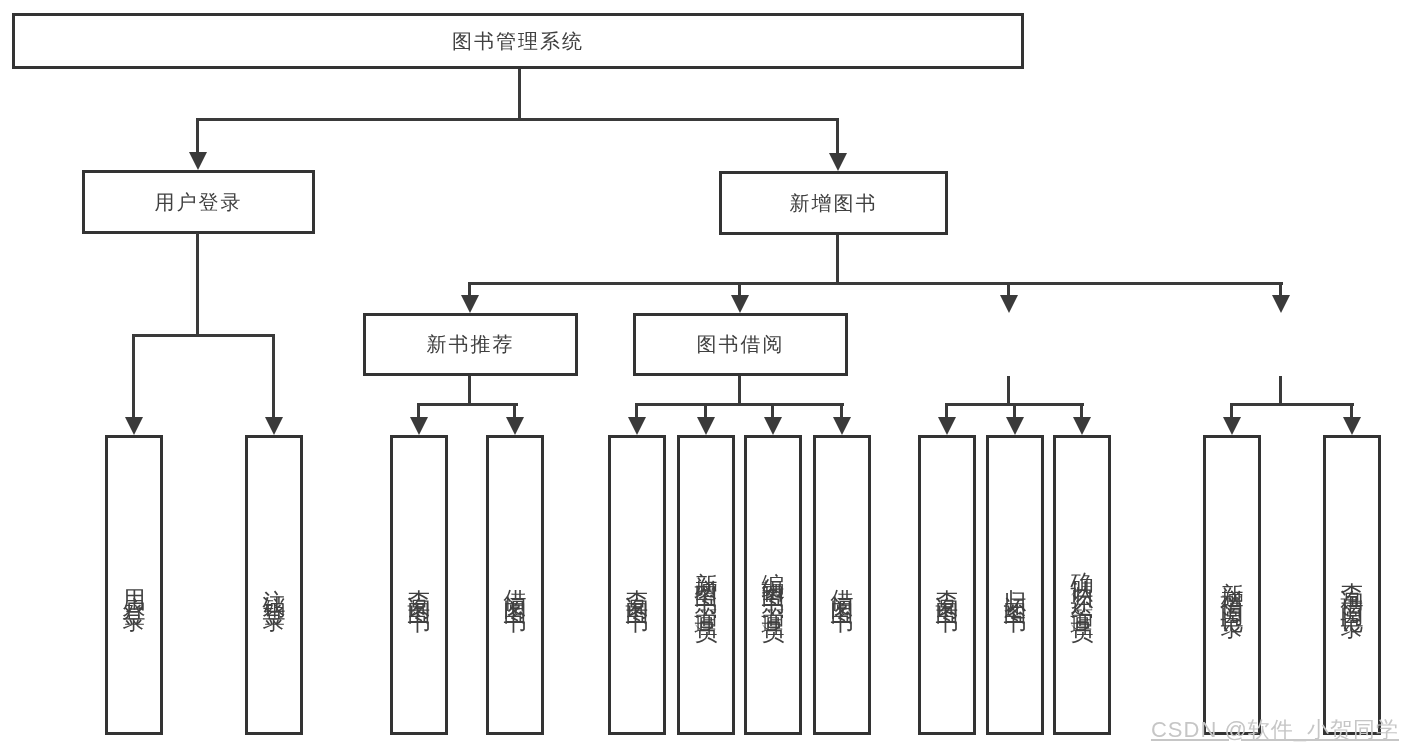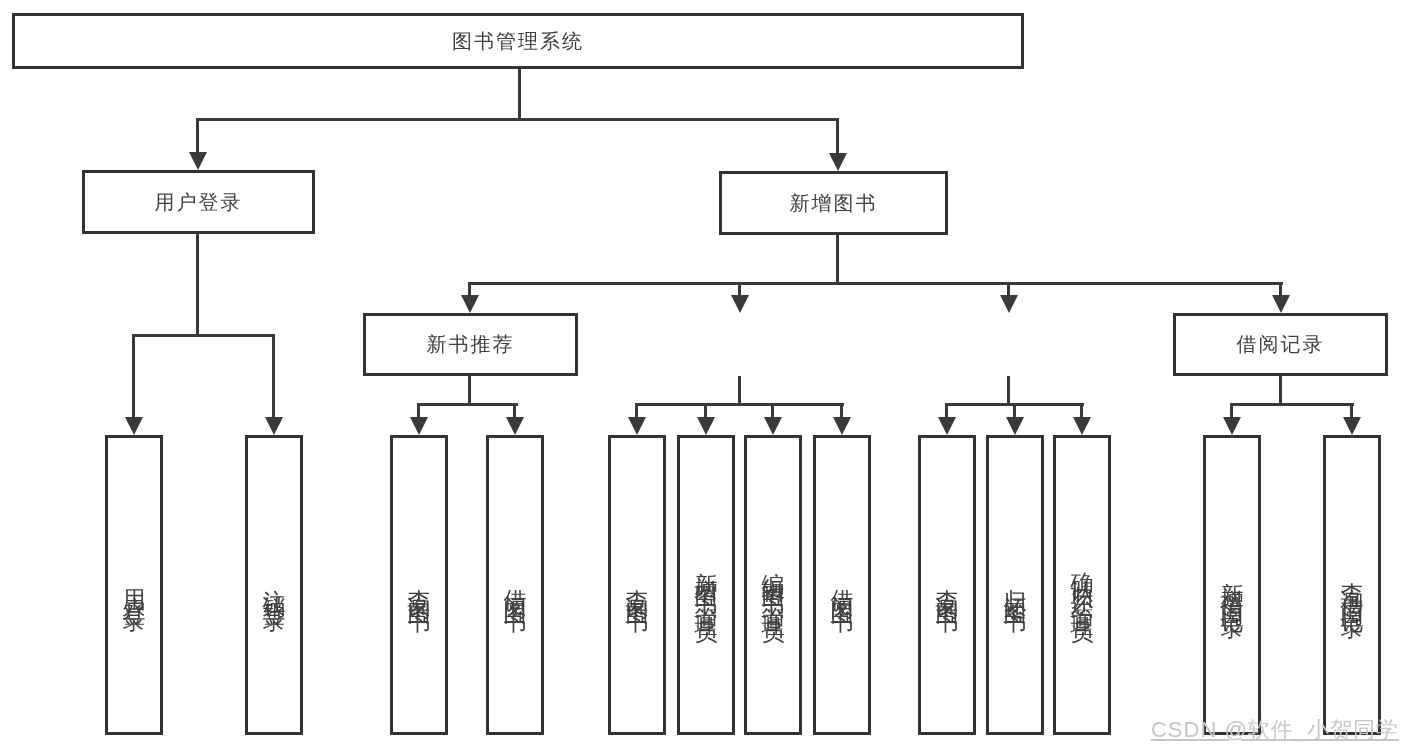--- a/index.html
+++ b/index.html
@@ -115,22 +115,22 @@
   <div class="vl" style="left:738px;top:282px;height:15px"></div>
   <div class="arrow" style="left:731px;top:295px"></div>
   <div class="vl" style="left:1007px;top:282px;height:15px"></div>
   <div class="arrow" style="left:1000px;top:295px"></div>
   <div class="vl" style="left:1279px;top:282px;height:15px"></div>
   <div class="arrow" style="left:1272px;top:295px"></div>
 
   <div class="box" style="left:363px;top:313px;width:215px;height:63px">
     <span class="hlabel">新书推荐</span>
   </div>
-  <div class="box" style="left:1173px;top:313px;width:215px;height:63px">
-    <span class="hlabel">借阅记录</span>
+  <div class="box" style="left:633px;top:313px;width:215px;height:63px">
+    <span class="hlabel">图书借阅</span>
   </div>
 
   <div class="vl" style="left:468px;top:376px;height:30px"></div>
   <div class="hl" style="left:417px;top:403px;width:101px"></div>
   <div class="vl" style="left:417px;top:403px;height:16px"></div>
   <div class="arrow" style="left:410px;top:417px"></div>
   <div class="vl" style="left:513px;top:403px;height:16px"></div>
   <div class="arrow" style="left:506px;top:417px"></div>
 
   <div class="vl" style="left:738px;top:376px;height:30px"></div>

